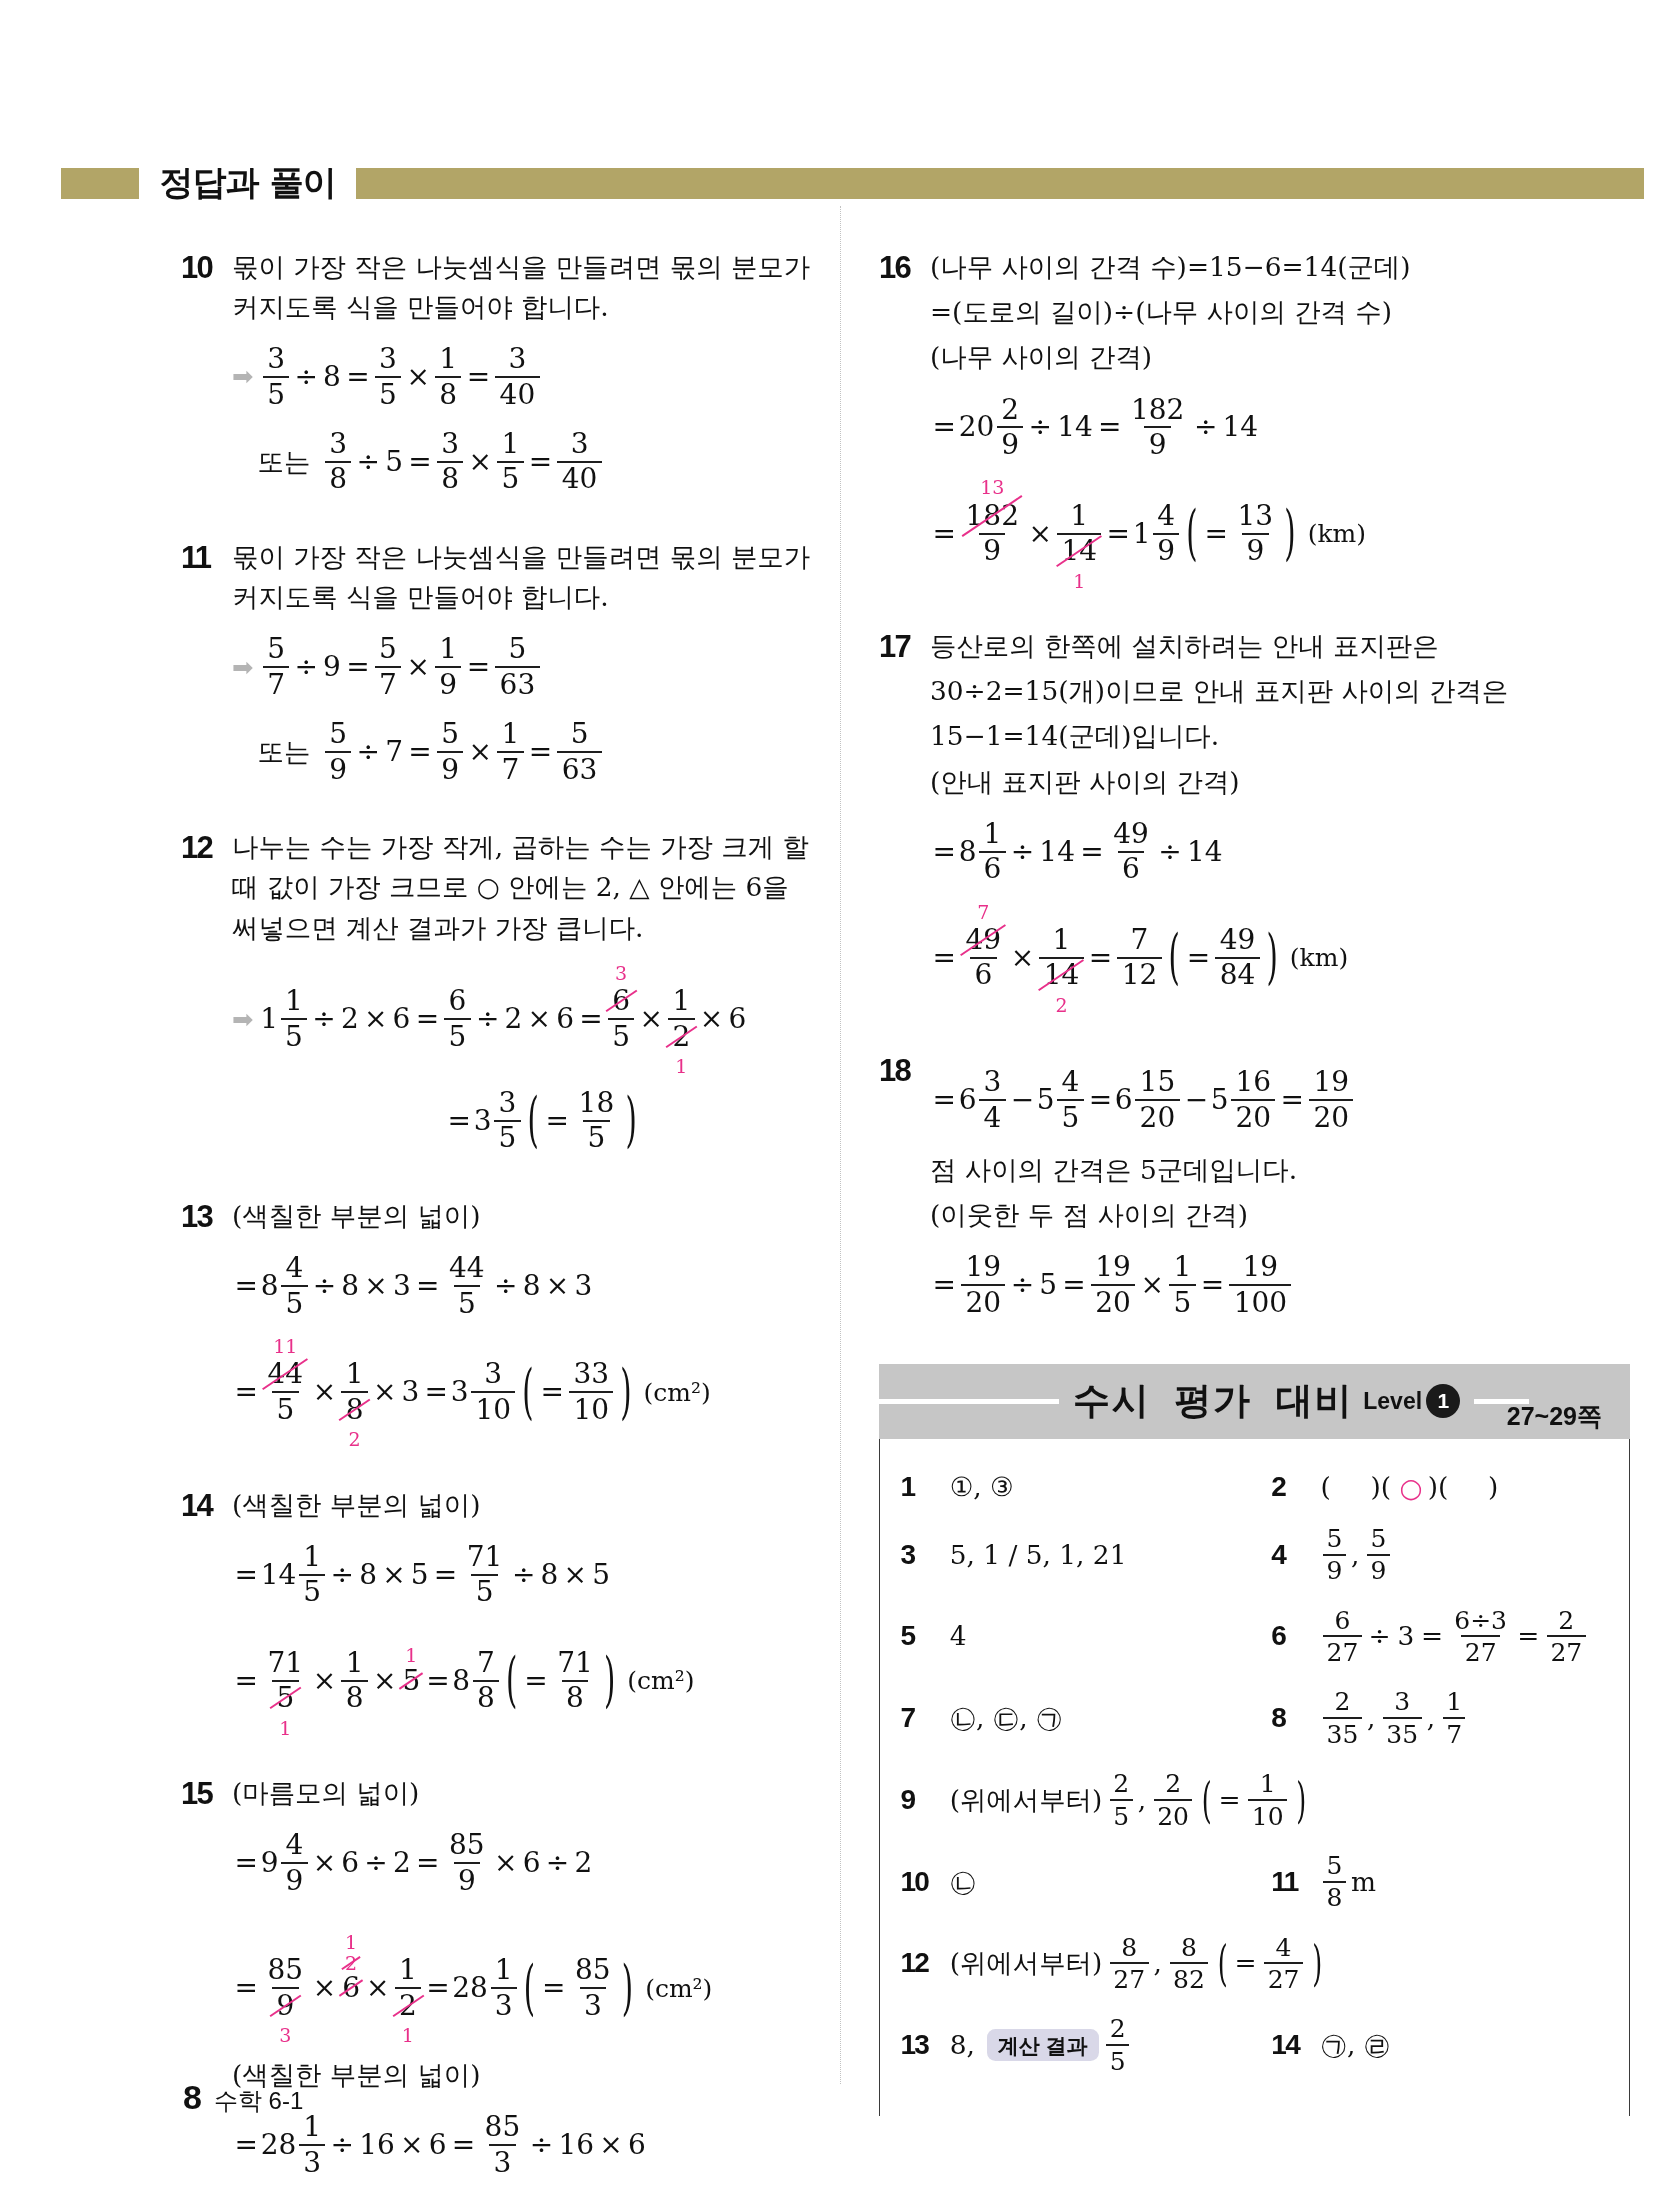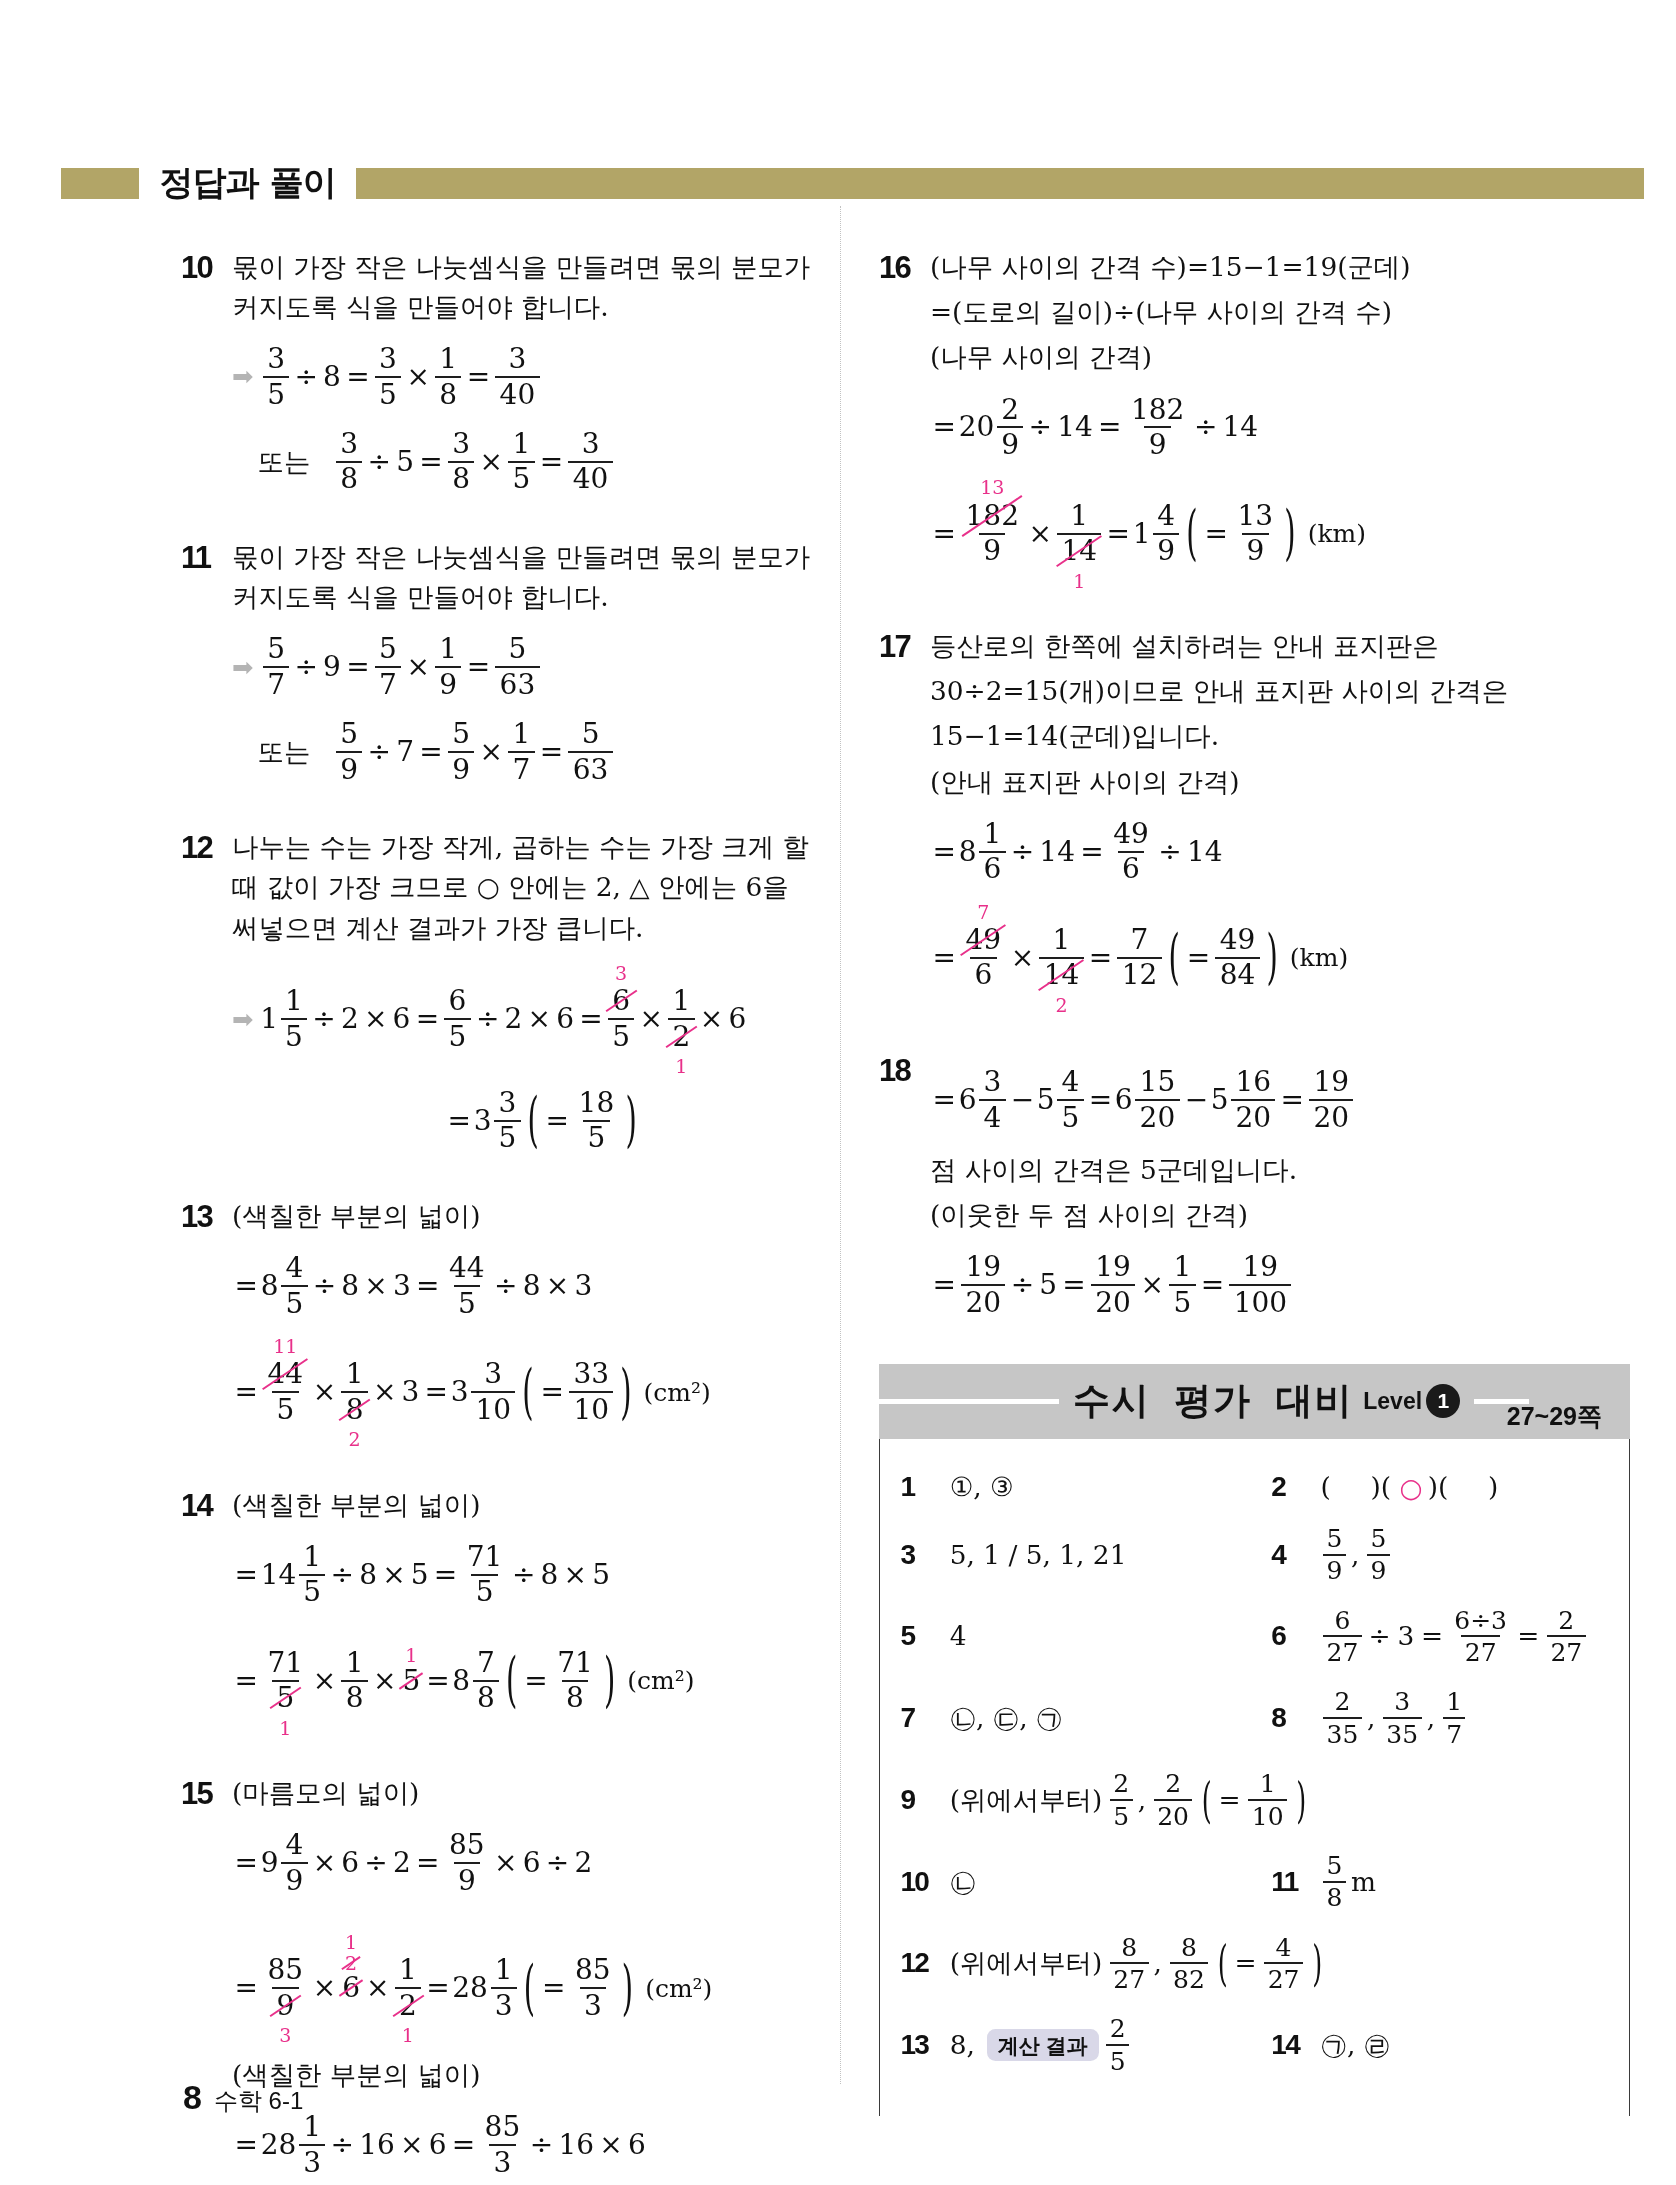--- a/index.html
+++ b/index.html
@@ -23,21 +23,21 @@
         font-size:31px;letter-spacing:-1.7px;line-height:1.35;}
   .pbody{flex:1;min-width:0;}
   .ptext{font-size:26.4px;line-height:1.52;margin:0 0 5.1px;}
 
   
   .mrow{display:flex;align-items:center;flex-wrap:wrap;margin:15.3px 0;font-size:28px;line-height:1;}
   .padT{margin-top:37px;}
   .padT2{margin-top:56px;}
   .padB{margin-bottom:32px;}
   .mn{margin:0 2.6px;line-height:1;}
-  .mtxt{font-size:26.4px;margin-right:23px;line-height:1.3;}
+  .mtxt{font-size:26.4px;margin-right:12px;line-height:1.3;}
   .marrow{color:#b4b4b4;font-size:25.6px;margin-right:6.8px;font-family:"DejaVu Sans",sans-serif;}
   .mfrac{display:inline-flex;flex-direction:column;align-items:center;margin:0 2.6px;vertical-align:middle;}
   .num,.den{padding:1.7px 4.3px;line-height:1.08;position:relative;text-align:center;}
   .den{border-top:2.6px solid #1e1e1e;}
   .sa{position:absolute;bottom:calc(100% + 1.7px);left:50%;transform:translateX(-50%);
       color:var(--pink,#e8308a);font-size:19px;line-height:1;}
   .sb{position:absolute;top:calc(100% + 3.4px);left:50%;transform:translateX(-50%);
       color:var(--pink,#e8308a);font-size:19px;line-height:1;}
   .cx,.cx2{position:relative;}
   .cx::after,.cx2::after{content:"";position:absolute;left:-5.1px;right:-5.1px;top:46%;
@@ -464,21 +464,21 @@
           </div>
         </div>
       </div>
     </div>
 
   <div class="col-right">
     <div id="right-problems">
         <div class="problem">
           <div class="pnum">16</div>
           <div class="pbody">
-            <div class="ptext">(나무 사이의 간격 수)=15−1=19(군데)</div>
+            <div class="ptext">(나무 사이의 간격 수)=15−6=14(군데)</div>
             <div class="ptext">=(도로의 길이)÷(나무 사이의 간격 수)</div>
             <div class="ptext">(나무 사이의 간격)</div>
             <div class="mrow">
               <span class="mn">=</span>
               <span class="mmix" style="display: inline-flex; align-items: center;">
                 <span class="mw">20</span>
                 <span class="mfrac">
                   <span class="num">2</span>
                   <span class="den">9</span>
                 </span>

